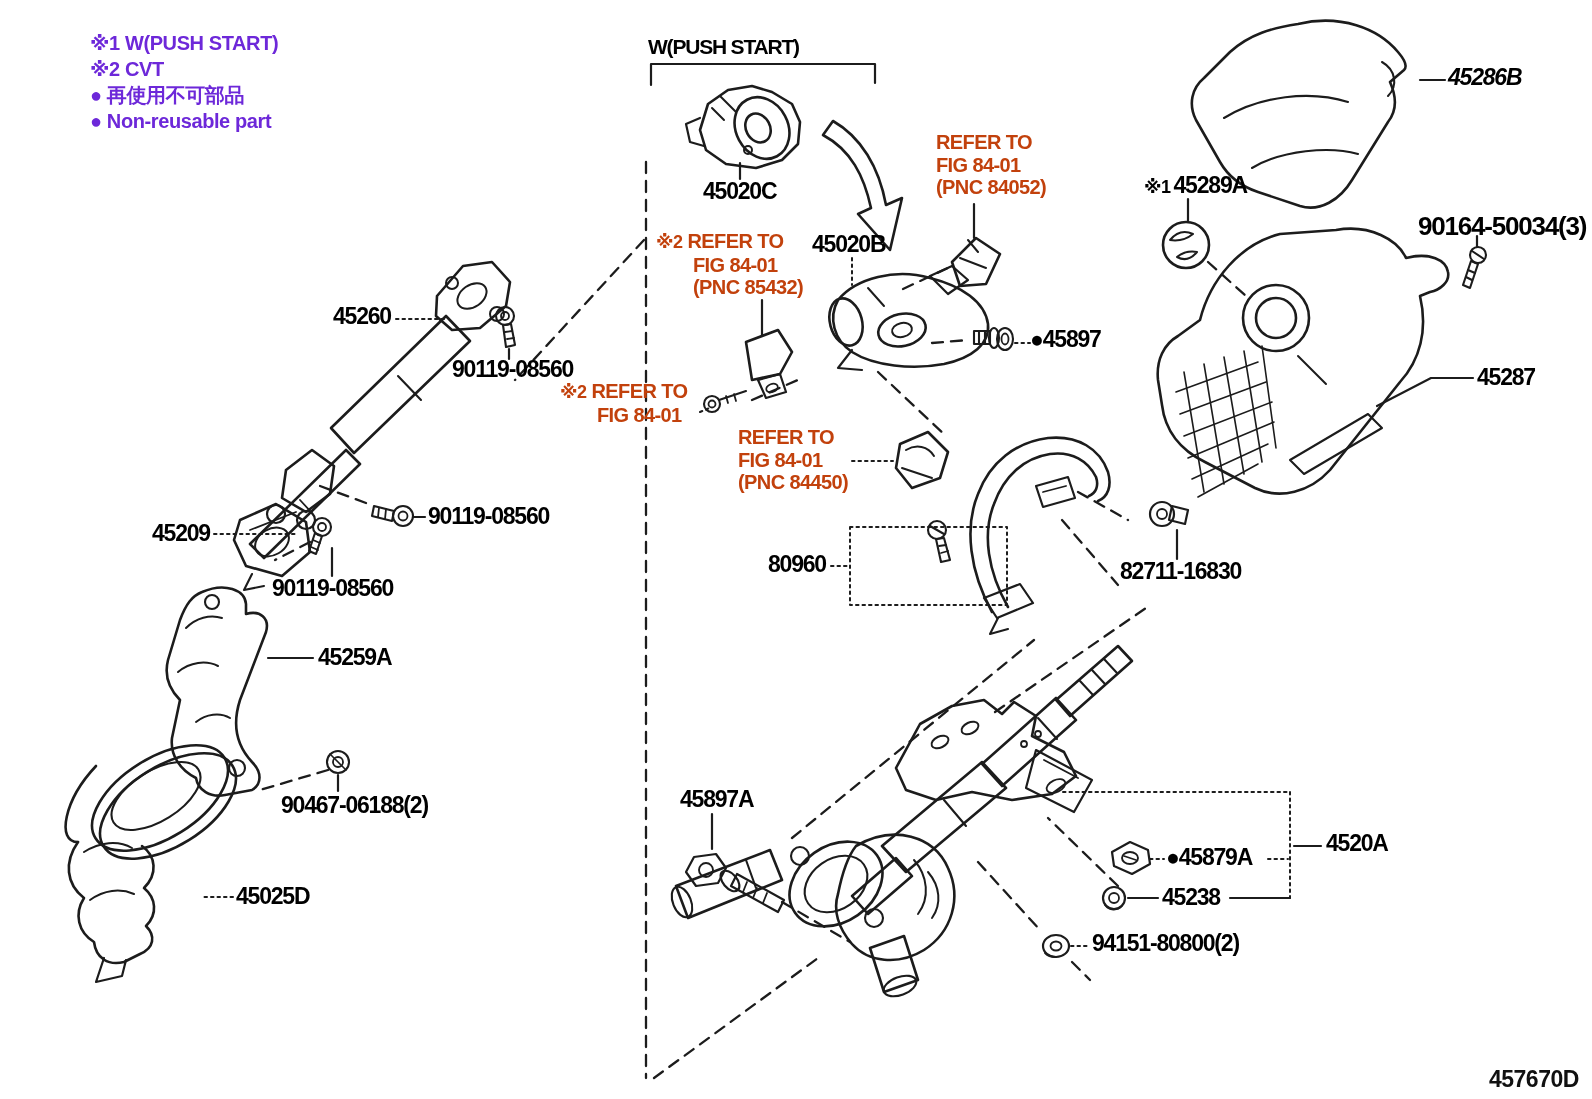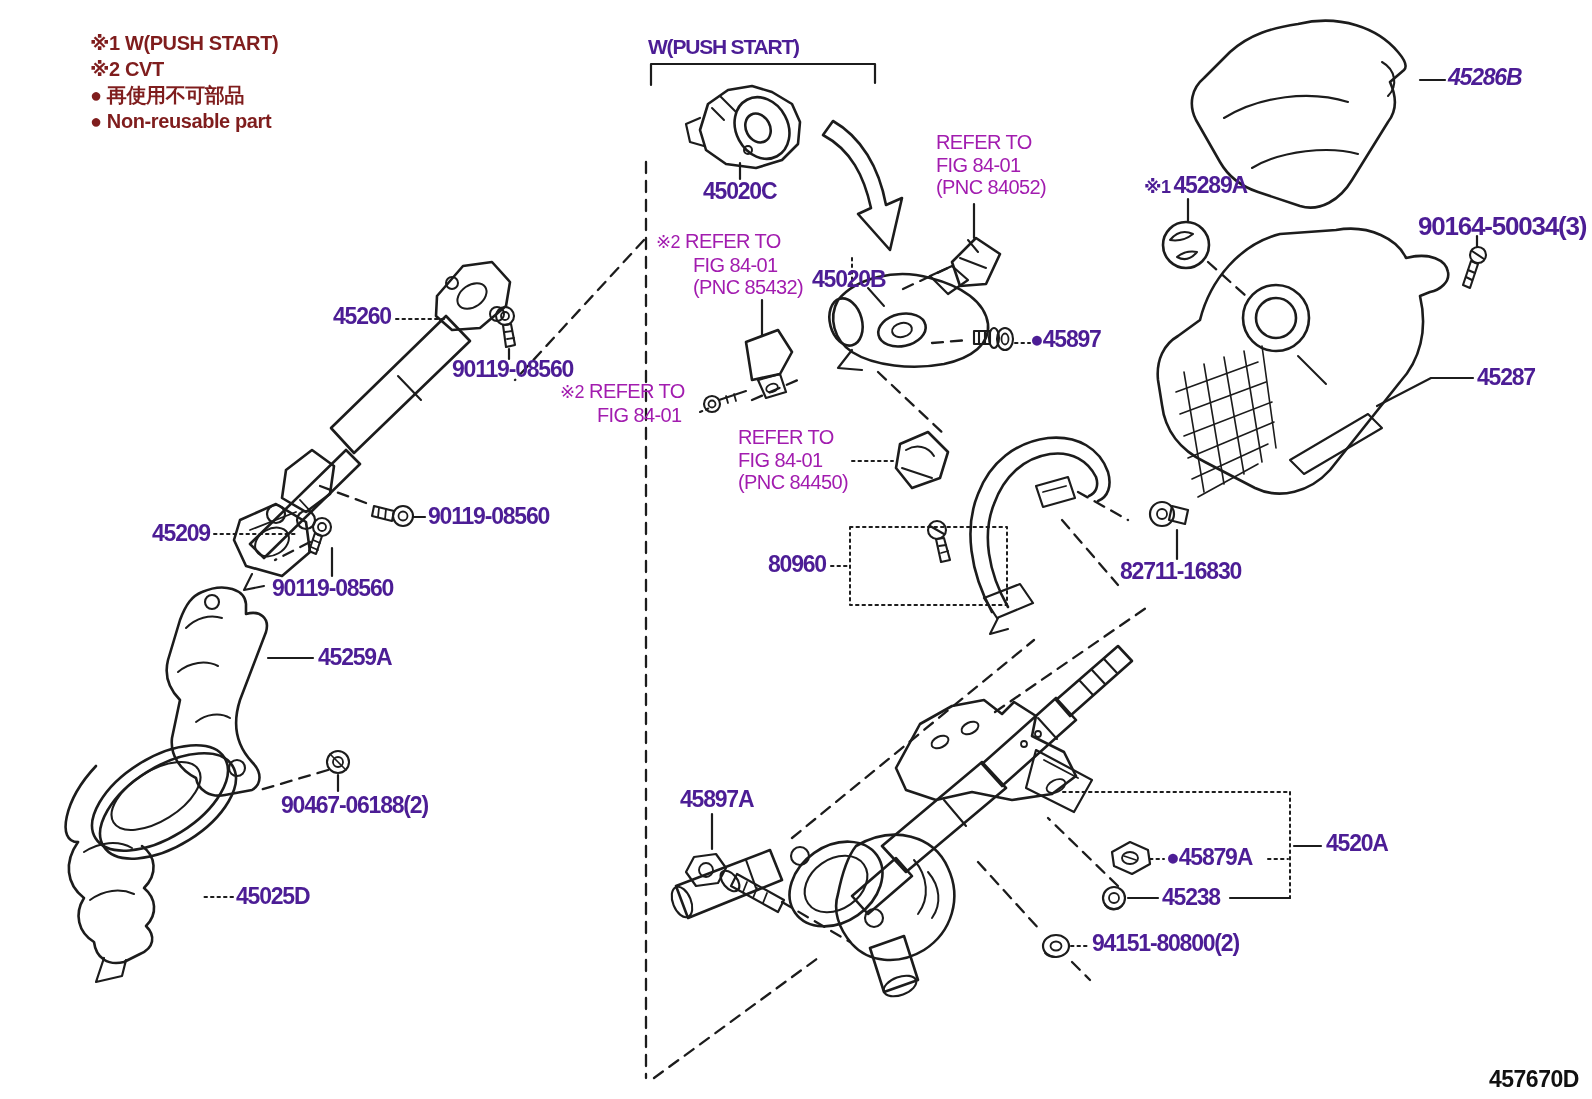--- a/index.html
+++ b/index.html
@@ -1,28 +1,28 @@
 <!DOCTYPE html>
 <html><head>
 <meta charset="utf-8">
 <style>
   html,body{margin:0;padding:0;background:#fff;}
   #stage{position:relative;width:1592px;height:1099px;background:#fff;overflow:hidden;
          font-family:"Liberation Sans","DejaVu Sans",sans-serif;color:#111;}
   #art{position:absolute;left:0;top:0;}
   .plabel{position:absolute;font-weight:bold;font-size:23px;letter-spacing:-1.2px;
-          white-space:nowrap;line-height:1;color:#4c1d95;}
+          white-space:nowrap;line-height:1;color:#000000;}
   .plabel .pfx{font-size:18px;font-weight:bold;letter-spacing:-0.5px;margin-right:3px;}
-  .note{position:absolute;font-weight:normal;font-size:20px;line-height:22.5px;
-        letter-spacing:-0.6px;white-space:nowrap;color:#a21caf;}
+  .note{position:absolute;font-weight:bold;font-size:20px;line-height:22.5px;
+        letter-spacing:-0.6px;white-space:nowrap;color:#c2410c;}
   .note .row{display:flex;align-items:baseline;}
   .note .pfx{font-size:18px;margin-right:5px;letter-spacing:-0.5px;}
   .note .ind{padding-left:37px;}
   .legend{position:absolute;left:90px;top:30px;font-weight:bold;font-size:20px;
-          line-height:26px;letter-spacing:-0.4px;color:#7f1d1d;}
+          line-height:26px;letter-spacing:-0.4px;color:#6d28d9;}
   .code{position:absolute;font-weight:bold;font-size:23px;letter-spacing:-0.5px;color:#111;}
 </style>
 </head>
 <body>
 
 <div id="stage">
 
 <svg id="art" width="1592" height="1099" viewBox="0 0 1592 1099" fill="none" stroke="#1c1c1c" stroke-width="2.6" stroke-linecap="round" stroke-linejoin="round">
 
   <g stroke-width="2.3" stroke-dasharray="11 8">
@@ -337,21 +337,21 @@
 
 <div class="note" style="left:656px;top:230px;">
   <div class="row">
         <span class="pfx">※2</span>
         <span>REFER TO</span>
       </div>
   <div class="ind">FIG 84-01</div>
   <div class="ind">(PNC 85432)</div>
 </div>
 
-<div class="plabel" style="left:812px;top:233px;margin-top:35px;">45020B</div>
+<div class="plabel" style="left:812px;top:233px;">45020B</div>
 <div class="plabel" style="left:1030px;top:328px;">●45897</div>
 
 <div class="note" style="left:560px;top:380px;">
   <div class="row">
         <span class="pfx">※2</span>
         <span>REFER TO</span>
       </div>
   <div class="ind">FIG 84-01</div>
 </div>
 

